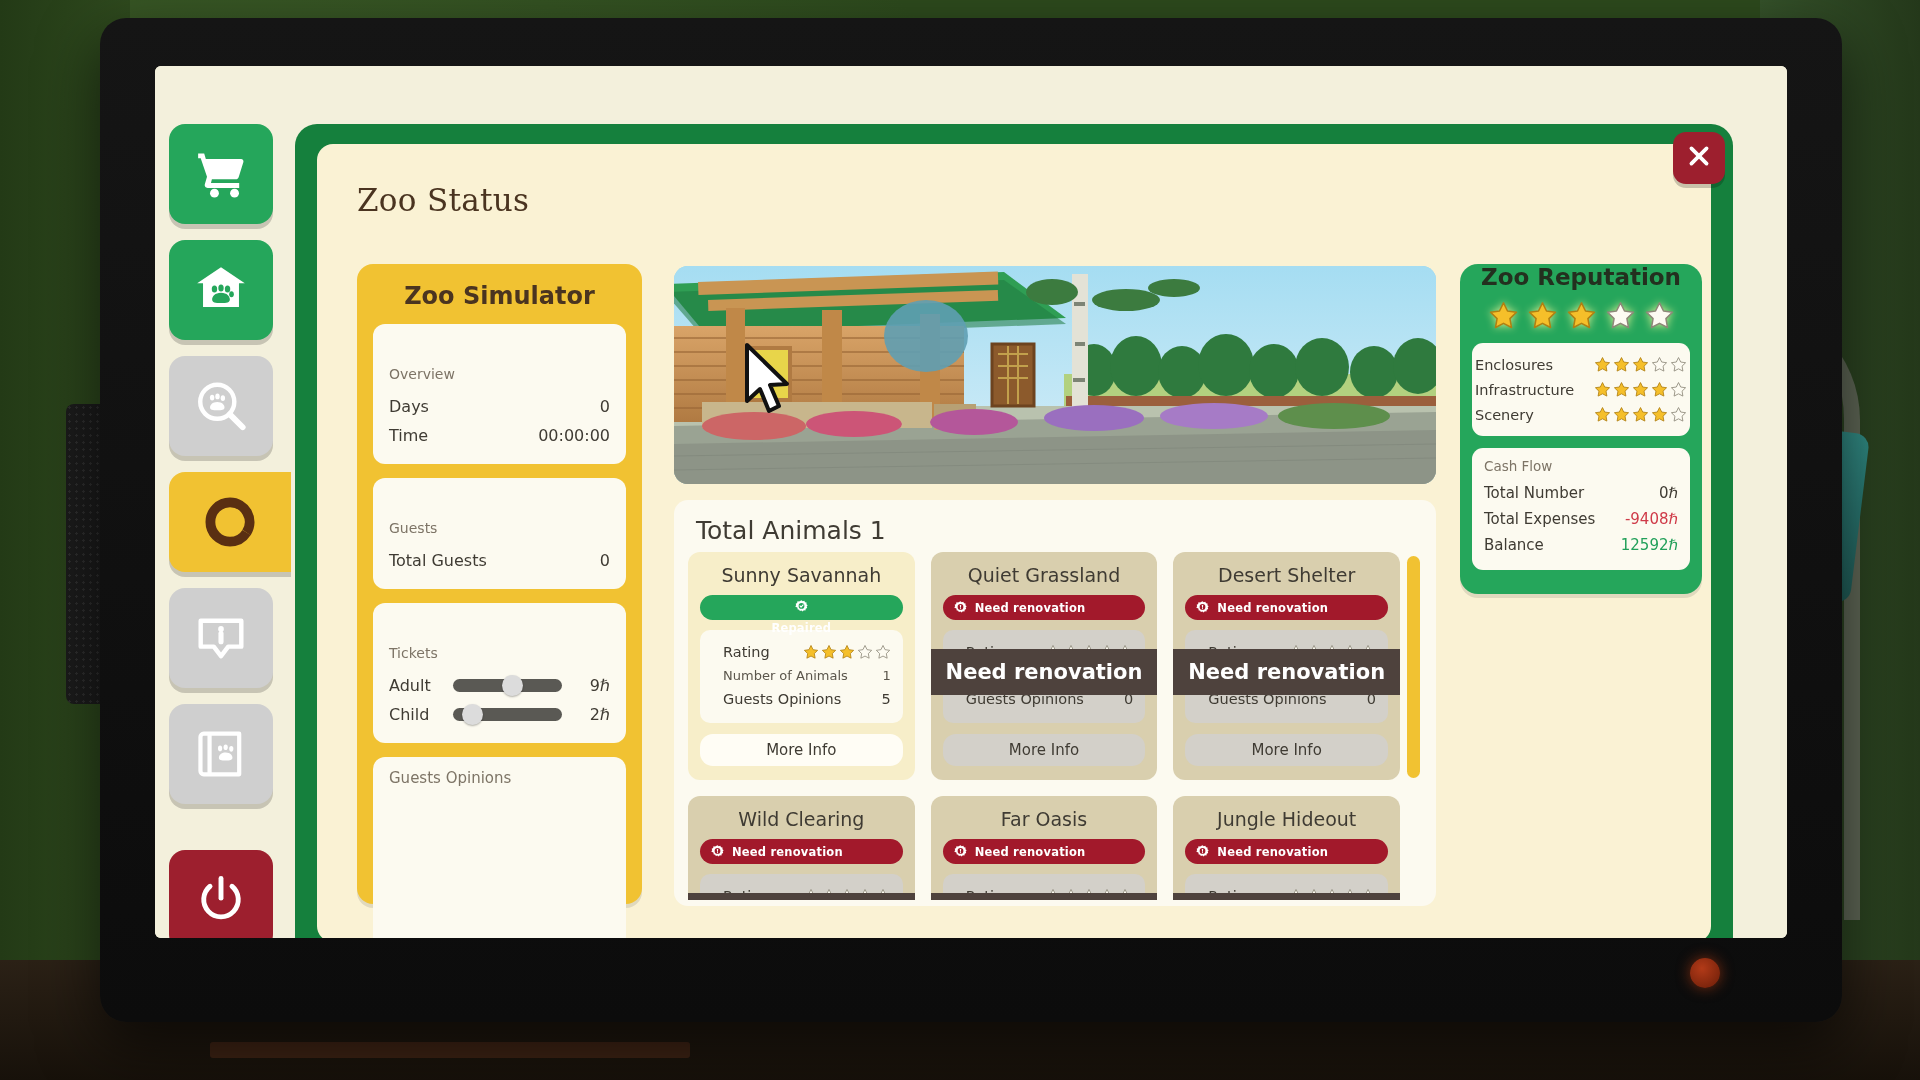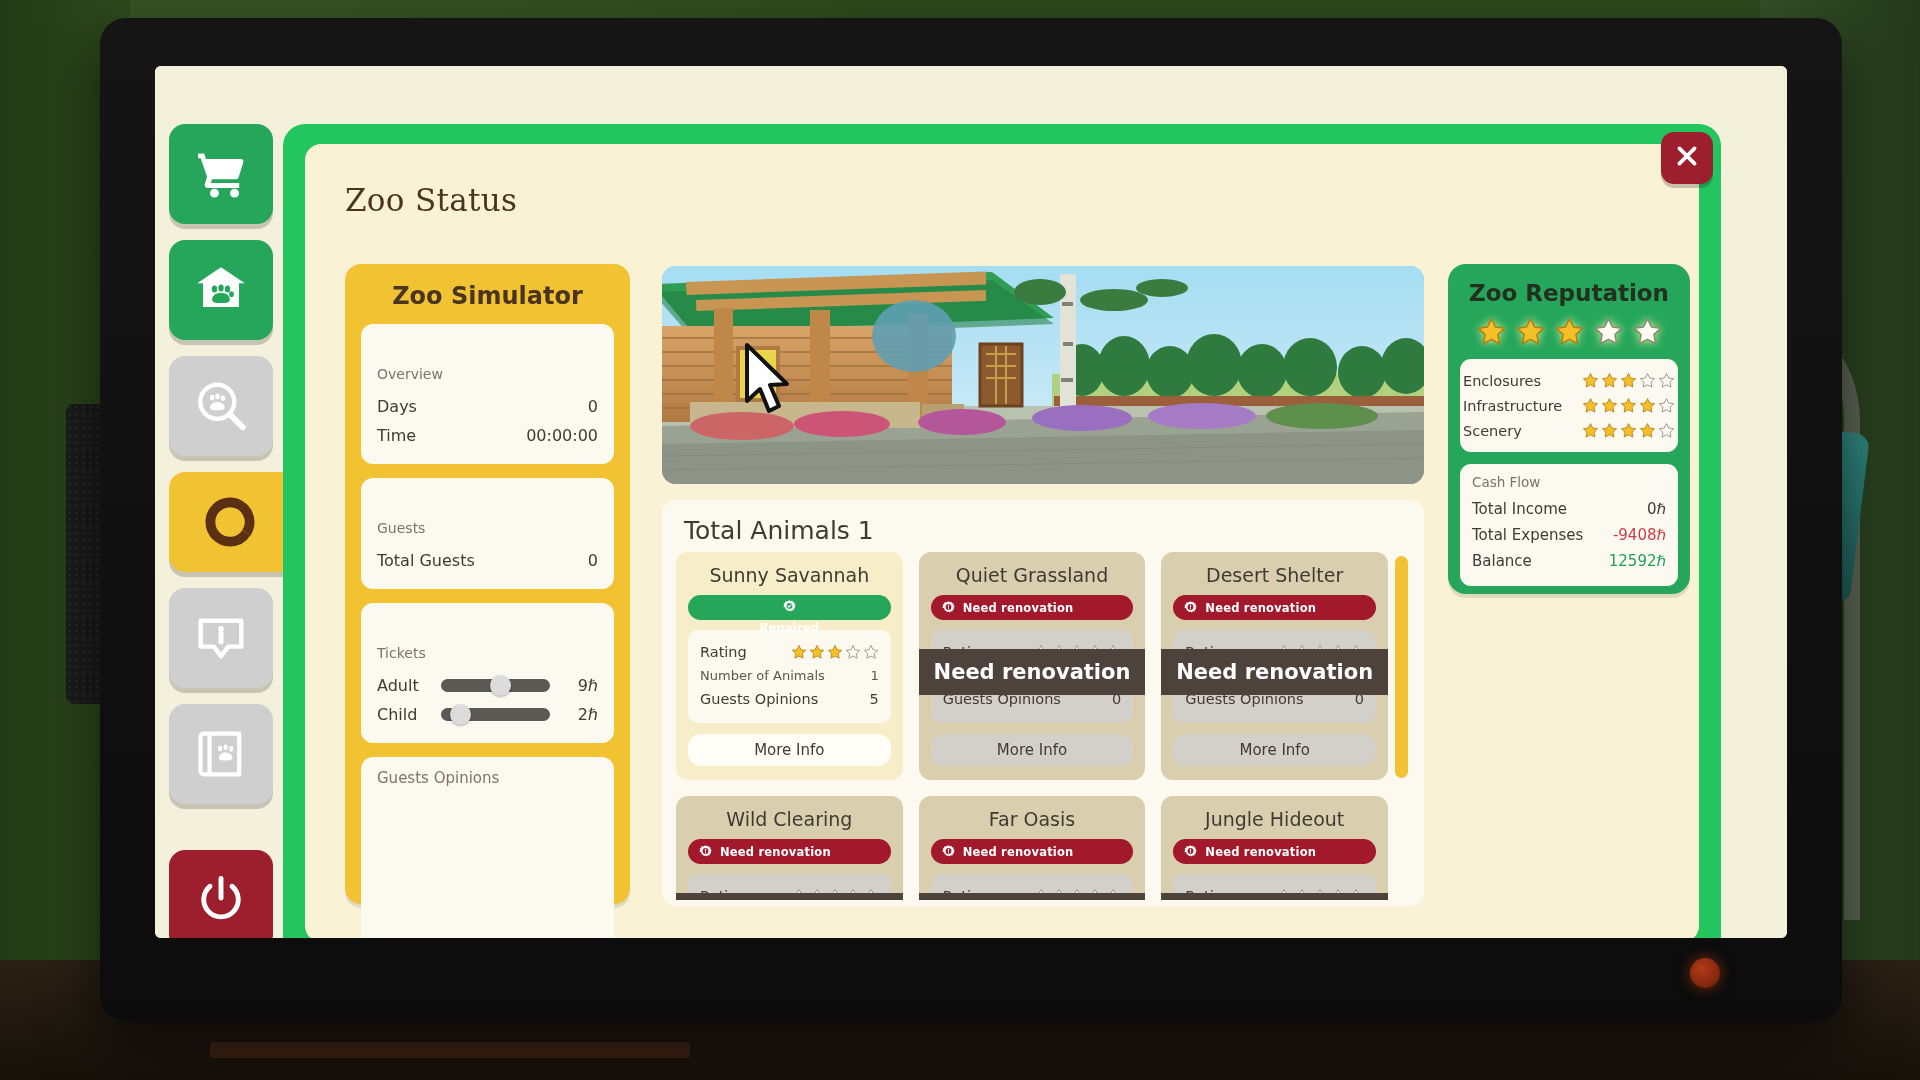--- a/index.html
+++ b/index.html
@@ -86,22 +86,22 @@
   .side-btn.grey  { background: #cfcfcf; }
   .side-btn.active{
     background: #f1c232; width: 122px; margin-left: 18px;
     border-radius: 16px 0 0 16px;
   }
   .side-btn.red   { background: #9d1f2e; margin-top: 30px; }
   .side-btn svg { width: 56px; height: 56px; display:block; }
 
   
   #panel {
-    position: absolute; left: 128px; top: 58px; width: 1438px; height: 836px;
-    background: #22c55e; border-radius: 22px;
+    position: absolute; left: 140px; top: 58px; width: 1438px; height: 836px;
+    background: #15803d; border-radius: 22px;
     box-shadow: 0 6px 0 rgba(0,0,0,.10);
   }
   #panel-inner {
     position: absolute; left: 22px; top: 20px; width: 1394px; height: 798px;
     background: #faf2d4; border-radius: 16px;
   }
   #title {
     position: absolute; left: 40px; top: 38px;
     font-family: "DejaVu Serif", "Liberation Serif", serif;
     font-size: 31px; color: #4a3420; letter-spacing: .3px;
@@ -196,21 +196,21 @@
   }
   .pill.ok  { background: #25a65b; flex-direction: column; }
   .pill.bad { background: #a2192b; }
   .pill svg { width: 15px; height: 15px; flex: none; }
   .inner {
     margin-top: 10px; background: #fcfaf0; border-radius: 10px;
     padding: 10px 12px 12px 12px;
   }
   .acard.bad .inner { background: #d3d0c9; }
   .irow { display: flex; justify-content: space-between; align-items: center;
-          font-size: 14.5px; color: #3f3b33; padding: 4px 0; }
+          font-size: 14.5px; color: #3f3b33; padding: 4px 0; margin-left: 11px; }
   .irow.small { font-size: 13px; color: #5b564c; }
   .stars { display: flex; gap: 2px; }
   .stars svg { width: 16px; height: 16px; }
   .moreinfo {
     margin-top: 11px; background: #fffdf5; border-radius: 13px;
     text-align: center; padding: 7px 0; font-size: 15px; color: #3f3b33;
     cursor: pointer;
   }
   .acard.bad .moreinfo { background: #d3d0c9; }
   .overlay-ren {
@@ -226,21 +226,21 @@
     position: absolute; left: 0; top: 0; width: 13px; height: 222px;
     background: #f1c232; border-radius: 7px;
   }
 
   
   #rep {
     position: absolute; left: 1143px; top: 120px; width: 242px; height: 330px;
     background: #25a65b; border-radius: 18px;
     box-shadow: 0 4px 0 rgba(0,0,0,.10);
   }
-  #rep-title { text-align: center; padding-top: 16px; font-size: 23px; color: #23301f; font-weight: 600; }
+  #rep-title { text-align: center; font-size: 23px; color: #23301f; font-weight: 600; }
   #rep-stars { display: flex; justify-content: center; gap: 8px; margin-top: 10px; }
   #rep-stars svg { width: 31px; height: 31px; filter: drop-shadow(0 0 4px rgba(255,255,160,.8)); }
   #rep-breakdown {
     margin: 12px 12px 0 12px; background: #fcfaf0; border-radius: 11px;
     padding: 9px 3px;
   }
   .brow { display: flex; align-items: center; justify-content: space-between; padding: 4px 0; }
   .brow .bl { font-size: 14.5px; color: #3f3b33; }
   .brow .stars svg { width: 17px; height: 17px; }
   #cash {
@@ -838,21 +838,21 @@
                       <svg viewBox="0 0 24 24" style="width:17px;height:17px">
                         <path d="M12 2.2l3.1 6.3 6.9 1-5 4.9 1.2 6.9L12 18.1 5.8 21.3 7 14.4 2 9.5l6.9-1z" fill="#fdfbf2" stroke="#8d8878" stroke-width="1.2" stroke-linejoin="round"></path>
                       </svg>
                     </span>
   </div>
                 </div>
               <div id="cash">
                 <div class="hdr">Cash Flow</div>
                 <div id="cash-rows">
   <div class="crow">
-    <span>Total Income</span>
+    <span>Total Number</span>
     <span class="">0ℏ</span>
   </div>
   <div class="crow">
     <span>Total Expenses</span>
     <span class="neg">-9408ℏ</span>
   </div>
   <div class="crow">
     <span>Balance</span>
     <span class="pos">12592ℏ</span>
   </div>

